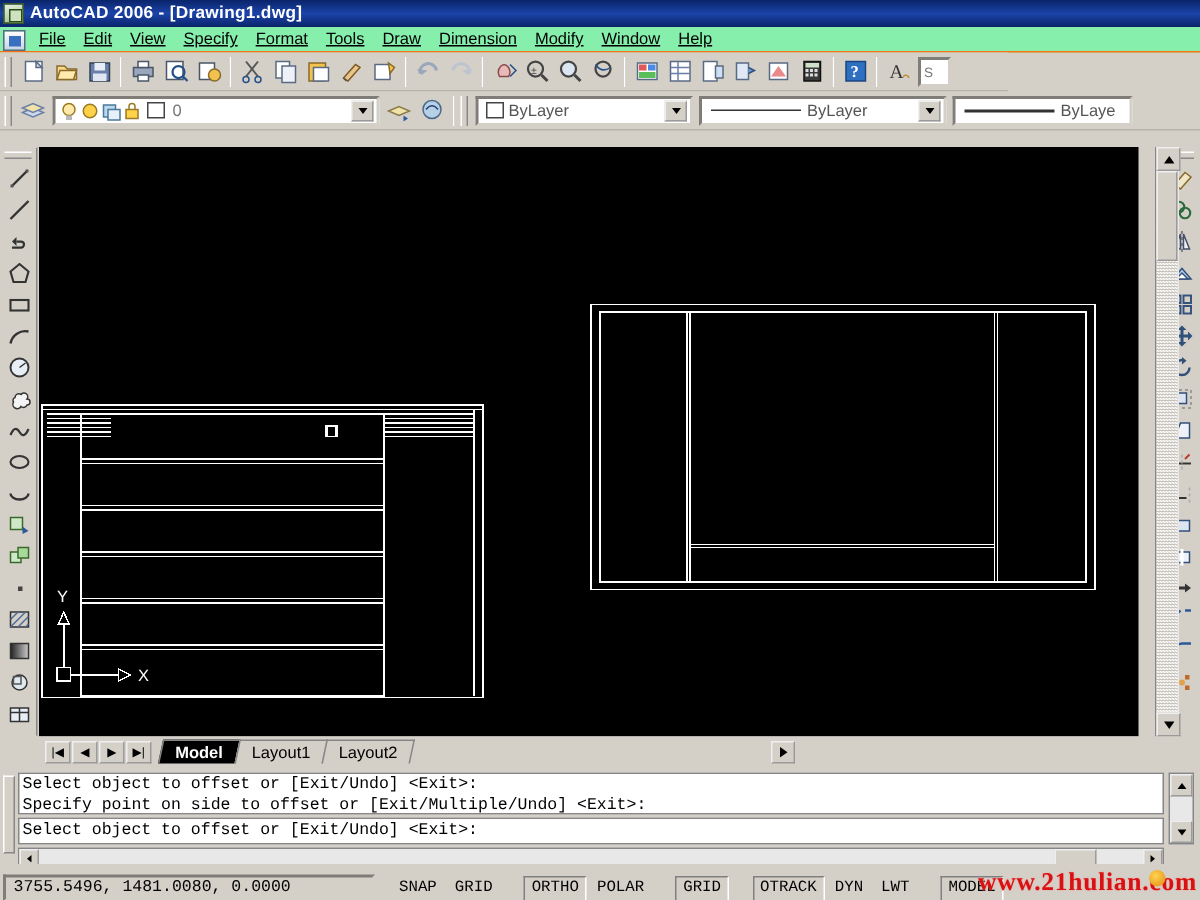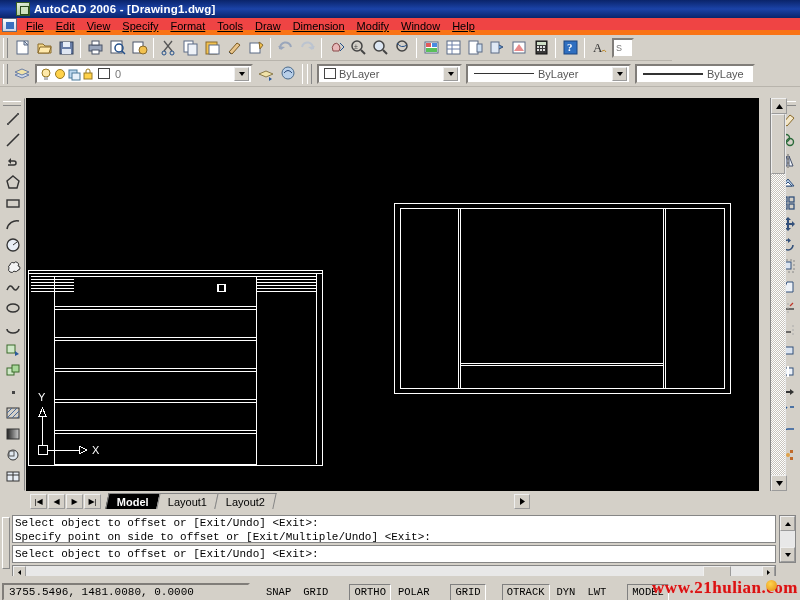--- a/index.html
+++ b/index.html
@@ -10,38 +10,38 @@
     font-family:"Liberation Sans", sans-serif;
     font-size:11px; color:#000;
     -webkit-font-smoothing:none;
   }
   .app { position:relative; width:800px; height:600px; }
 
   
   .titlebar {
     height:18px;
     background:linear-gradient(180deg,#0a246a 0%,#1b43a8 50%,#0a246a 100%);
-    display:flex; align-items:center; padding-left:16px;
+    display:flex; align-items:center; padding-left:2px;
     color:#fff;
   }
   .title-icon {
     width:14px; height:14px; margin-right:4px;
     background:linear-gradient(160deg,#e8f0e0,#9fc08a);
     border:1px solid #365c24; position:relative; flex:none;
   }
   .title-icon:after{
     content:""; position:absolute; left:3px; top:3px; width:7px; height:7px;
     border:1px solid #2b4a1c; background:#cfe2be;
   }
   .title-text { font-weight:bold; font-size:11.5px; letter-spacing:.2px; }
 
   
   .menubar {
-    height:17px; display:flex; align-items:flex-start;
-    background:#ef4444; border-bottom:5px solid #f97316;
+    height:17px; display:flex; align-items:flex-end;
+    background:#86efac; border-bottom:1px solid #f97316;
     padding-left:2px;
   }
   .doc-icon {
     width:15px; height:14px; margin-right:3px; flex:none;
     background:linear-gradient(180deg,#fdfdfd,#c8d4e8);
     border:1px solid #5a6a85; position:relative;
   }
   .doc-icon:after{
     content:""; position:absolute; left:3px; top:3px; width:8px; height:7px;
     background:#3a6fbf;

